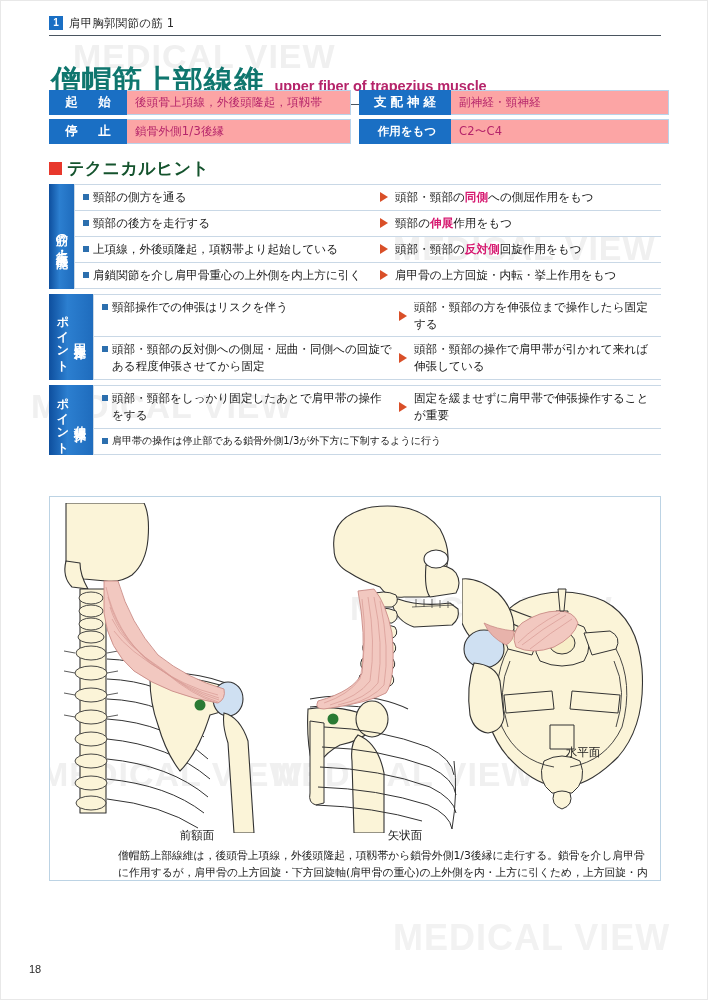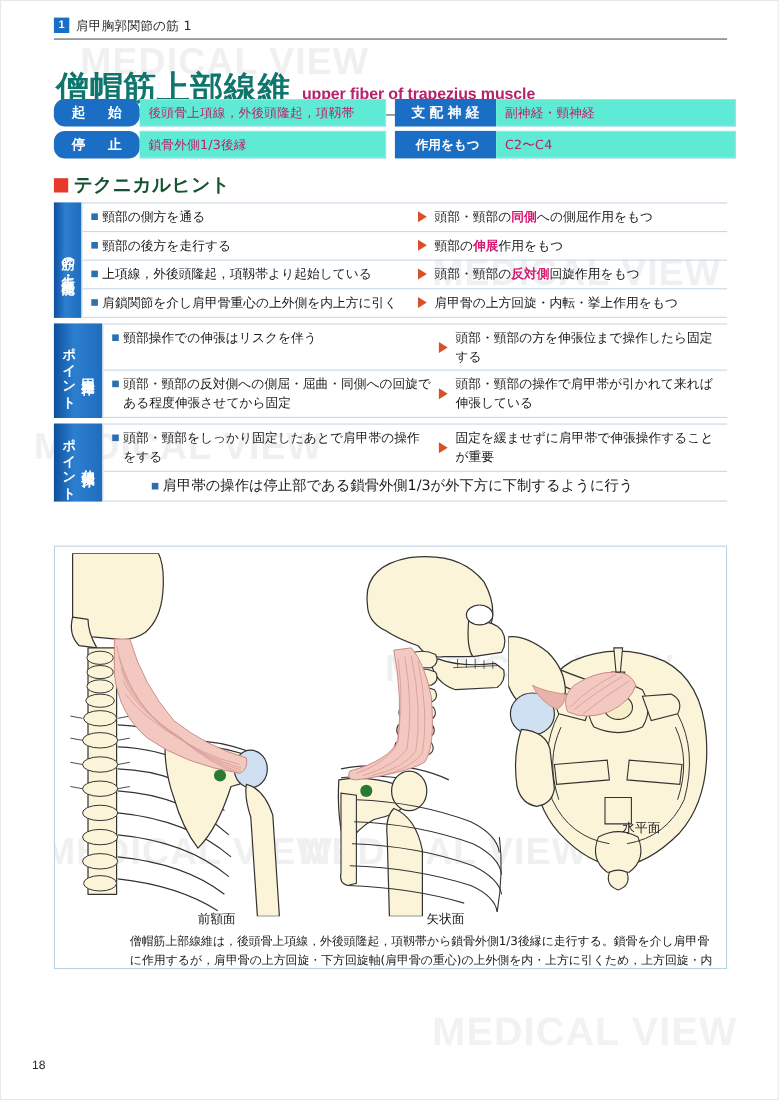--- a/index.html
+++ b/index.html
@@ -78,27 +78,27 @@
   .infolabel {
     flex: 0 0 auto;
     background: #1a6fc4;
     color: #fff;
     font-size: 12.5px; font-weight: 700;
     display: flex; align-items: center; justify-content: center;
     letter-spacing: 4px;
     padding: 0 8px 0 12px;
     font-family: "DejaVu Sans", sans-serif;
   }
-  .infolabel.w1 { width: 78px; border-radius: 10px; }
+  .infolabel.w1 { width: 78px; }
   .infolabel.w2 { width: 92px; }
   .infovalue {
     flex: 1 1 auto;
     border: 1px solid #b9d3ea;
     border-left: none;
-    background: #5eead4;
+    background: #fca5a5;
     color: #b5246a;
     font-size: 11.5px;
     display: flex; align-items: center;
     padding-left: 8px;
     letter-spacing: .2px;
     font-family: "DejaVu Sans", sans-serif;
   }
 
   
   .th-head {
@@ -146,23 +146,22 @@
     flex: 0 0 305px;
     padding: 4px 6px 4px 8px;
     display: flex; align-items: flex-start; gap: 4px;
     font-size: 11.6px; color: #1a1a1a; line-height: 1.45;
     font-family: "DejaVu Sans", sans-serif;
   }
   .cell-full {
     flex: 1 1 auto;
     padding: 4px 6px 4px 8px;
     display: flex; align-items: center; gap: 4px;
-    font-size: 13px; color: #1a1a1a; line-height: 1.45;
-    font-family: "DejaVu Sans", sans-serif;
-    margin-left: 36px;
+    font-size: 10px; color: #1a1a1a; line-height: 1.45;
+    font-family: "DejaVu Sans", sans-serif;
   }
   .bsq {
     flex: 0 0 auto; width: 6px; height: 6px;
     background: #2c6fae; margin-top: 5px;
   }
   .cell-r {
     flex: 1 1 auto;
     padding: 4px 6px 4px 0;
     display: flex; align-items: center; gap: 7px;
     font-size: 11.6px; color: #1a1a1a; line-height: 1.45;

